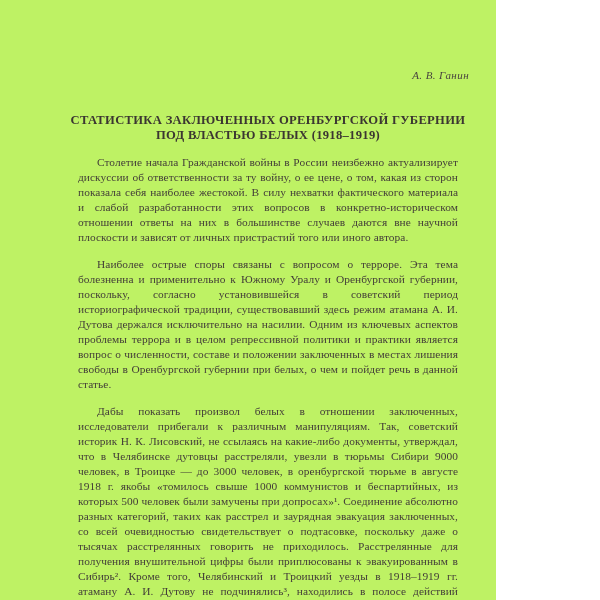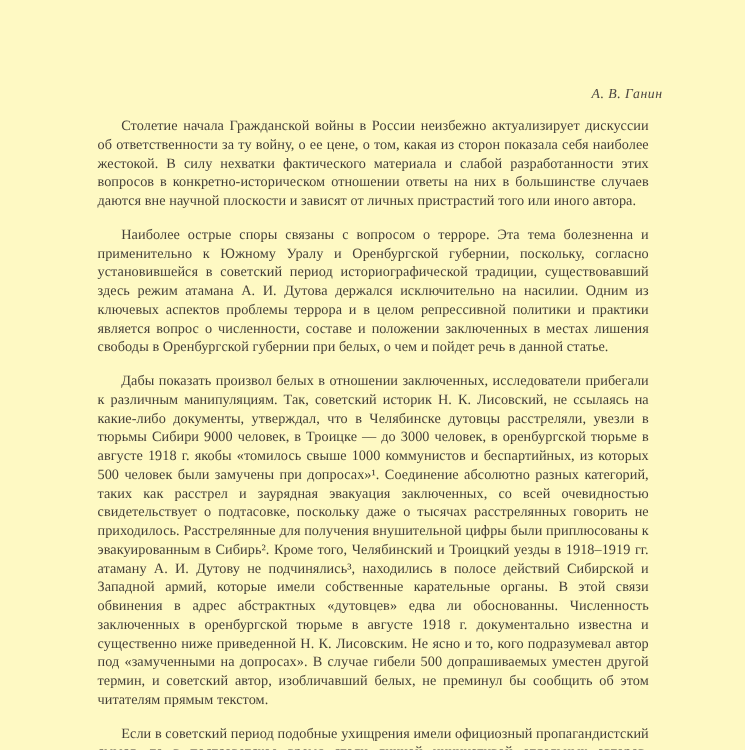--- a/index.html
+++ b/index.html
@@ -5,28 +5,28 @@
   html, body {
     margin: 0;
     padding: 0;
   }
   body {
     background: #ffffff;
     font-family: "Liberation Serif", "DejaVu Serif", serif;
   }
   .page {
     position: relative;
-    width: 596px;
+    width: 496px;
     height: 600px;
     margin: 0;
-    background: #fef9c3;
+    background: #bef264;
     color: #413c36;
     overflow: hidden;
     box-sizing: border-box;
-    padding: 68px 65px 0 66px;
+    padding: 68px 26px 0 66px;
   }
   .author {
     text-align: right;
     font-style: italic;
     font-size: 11px;
     letter-spacing: 0.4px;
     line-height: 14px;
     margin: 0 1px 0 0;
     color: #4a453f;
   }
@@ -52,20 +52,24 @@
     color: #433e38;
   }
 </style>
 </head>
 <body>
 
 <div class="page">
 
   <div class="author">А. В. Ганин</div>
 
+  <h1 class="title">
+    <span class="title-line">СТАТИСТИКА ЗАКЛЮЧЕННЫХ ОРЕНБУРГСКОЙ ГУБЕРНИИ</span>
+    <span class="title-line">ПОД ВЛАСТЬЮ БЕЛЫХ (1918–1919)</span>
+  </h1>
 
   <div class="body-text">
     <p>Столетие начала Гражданской войны в России неизбежно актуализирует дискуссии об ответственности за ту войну, о ее цене, о том, какая из сторон показала себя наиболее жестокой. В силу нехватки фактического материала и слабой разработанности этих вопросов в конкретно-историческом отношении ответы на них в большинстве случаев даются вне научной плоскости и зависят от личных пристрастий того или иного автора.</p>
     <p>Наиболее острые споры связаны с вопросом о терроре. Эта тема болезненна и применительно к Южному Уралу и Оренбургской губернии, поскольку, согласно установившейся в советский период историографической традиции, существовавший здесь режим атамана А. И. Дутова держался исключительно на насилии. Одним из ключевых аспектов проблемы террора и в целом репрессивной политики и практики является вопрос о численности, составе и положении заключенных в местах лишения свободы в Оренбургской губернии при белых, о чем и пойдет речь в данной статье.</p>
     <p>Дабы показать произвол белых в отношении заключенных, исследователи прибегали к различным манипуляциям. Так, советский историк Н. К. Лисовский, не ссылаясь на какие-либо документы, утверждал, что в Челябинске дутовцы расстреляли, увезли в тюрьмы Сибири 9000 человек, в Троицке — до 3000 человек, в оренбургской тюрьме в августе 1918 г. якобы «томилось свыше 1000 коммунистов и беспартийных, из которых 500 человек были замучены при допросах»¹. Соединение абсолютно разных категорий, таких как расстрел и заурядная эвакуация заключенных, со всей очевидностью свидетельствует о подтасовке, поскольку даже о тысячах расстрелянных говорить не приходилось. Расстрелянные для получения внушительной цифры были приплюсованы к эвакуированным в Сибирь². Кроме того, Челябинский и Троицкий уезды в 1918–1919 гг. атаману А. И. Дутову не подчинялись³, находились в полосе действий Сибирской и Западной армий, которые имели собственные карательные органы. В этой связи обвинения в адрес абстрактных «дутовцев» едва ли обоснованны. Численность заключенных в оренбургской тюрьме в августе 1918 г. документально известна и существенно ниже приведенной Н. К. Лисовским. Не ясно и то, кого подразумевал автор под «замученными на допросах». В случае гибели 500 допрашиваемых уместен другой термин, и советский автор, изобличавший белых, не преминул бы сообщить об этом читателям прямым текстом.</p>
     <p>Если в советский период подобные ухищрения имели официозный пропагандистский смысл, то в постсоветское время стали личной инициативой отдельных авторов. Исследователь истории казачества Л. И. Футорянский, также не ссылаясь на источники, утверждал, что в Оренбурге при Дутове был расстрелян каждый сотый житель, а террор носил массовый характер⁴. При населении Оренбурга в 1917–1918 гг. в 140,5–155 тысяч человек⁵ речь должна идти о 1400–1550 расстрелянных. Между</p>
   </div>
 
 </div>
 

